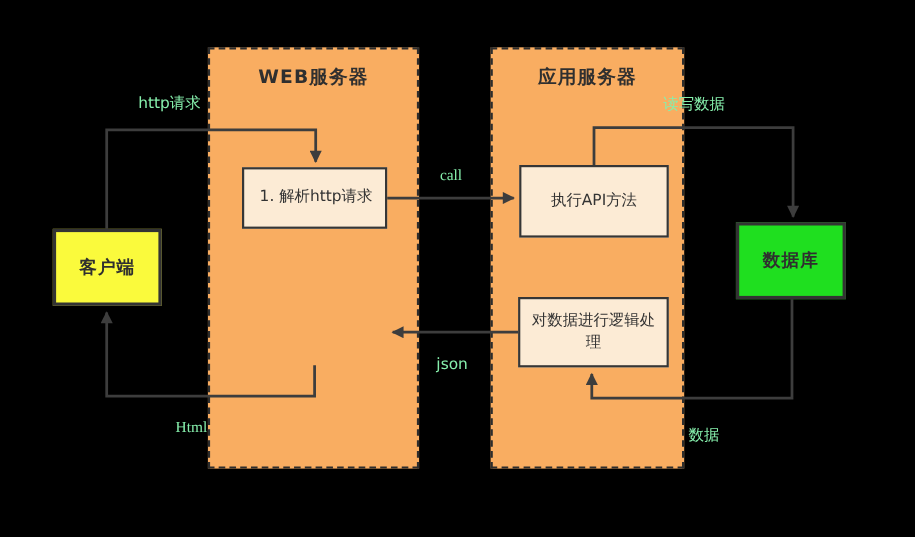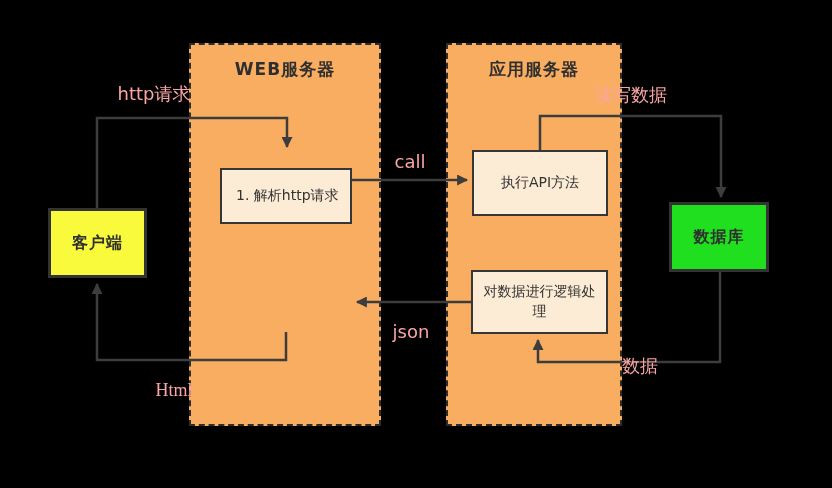--- a/index.html
+++ b/index.html
@@ -45,21 +45,21 @@
     flex-direction: column;
     align-items: center;
     justify-content: center;
     text-align: center;
     font-size: 14px;
     color: #333;
     line-height: 1.4;
     z-index: 2;
     padding: 2px 6px;
   }
-  #parse-box  { left: 220px; top: 168px; width: 132px; height: 56px; align-items: flex-start; padding-left: 14px; text-align: left; }
+  #parse-box  { left: 220px; top: 152px; width: 132px; height: 56px; align-items: flex-start; padding-left: 14px; text-align: left; }
   #render-box { left: 220px; top: 278px; width: 131px; height: 54px; }
   #exec-box   { left: 472px; top: 150px; width: 136px; height: 66px; }
   #logic-box  { left: 471px; top: 270px; width: 137px; height: 64px; }
   
   .terminal {
     position: absolute;
     border: 3px solid #333;
     box-sizing: border-box;
     display: flex;
     align-items: center;
@@ -83,30 +83,30 @@
   }
   svg.connectors path.edge {
     fill: none;
     stroke: #3d3d3d;
     stroke-width: 2.5;
   }
   
   .edge-label {
     position: absolute;
     transform: translate(-50%, -50%);
-    color: #fca5a5;
-    font-size: 18px;
+    color: #86efac;
+    font-size: 14px;
     white-space: nowrap;
     z-index: 4;
   }
   #label-http  { left: 154px; top: 94px; }
-  #label-call  { left: 410px; top: 161px; }
+  #label-call  { left: 410px; top: 161px; font-family: Liberation Serif, serif; }
   #label-rw    { left: 631px; top: 95px; }
   #label-json  { left: 411px; top: 287px; margin-top: 44px; }
-  #label-data  { left: 640px; top: 366px; }
+  #label-data  { left: 640px; top: 396px; }
   #label-html  { left: 174px; top: 390px; font-family: Liberation Serif, serif; }
 </style>
 </head>
 <body>
 
 <div class="canvas">
 
   <div class="container" id="web-container">
     <div class="container-title">WEB服务器</div>
   </div>

